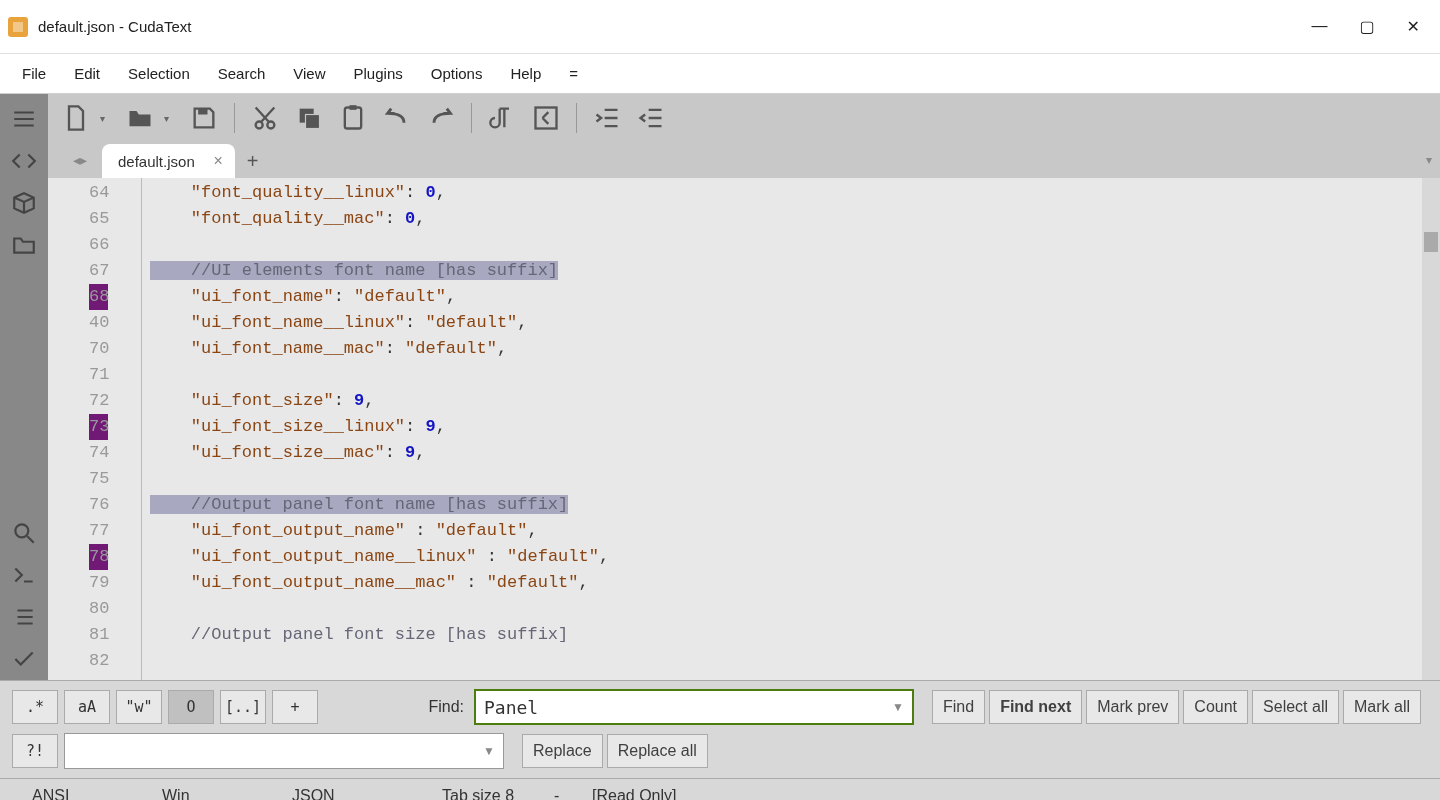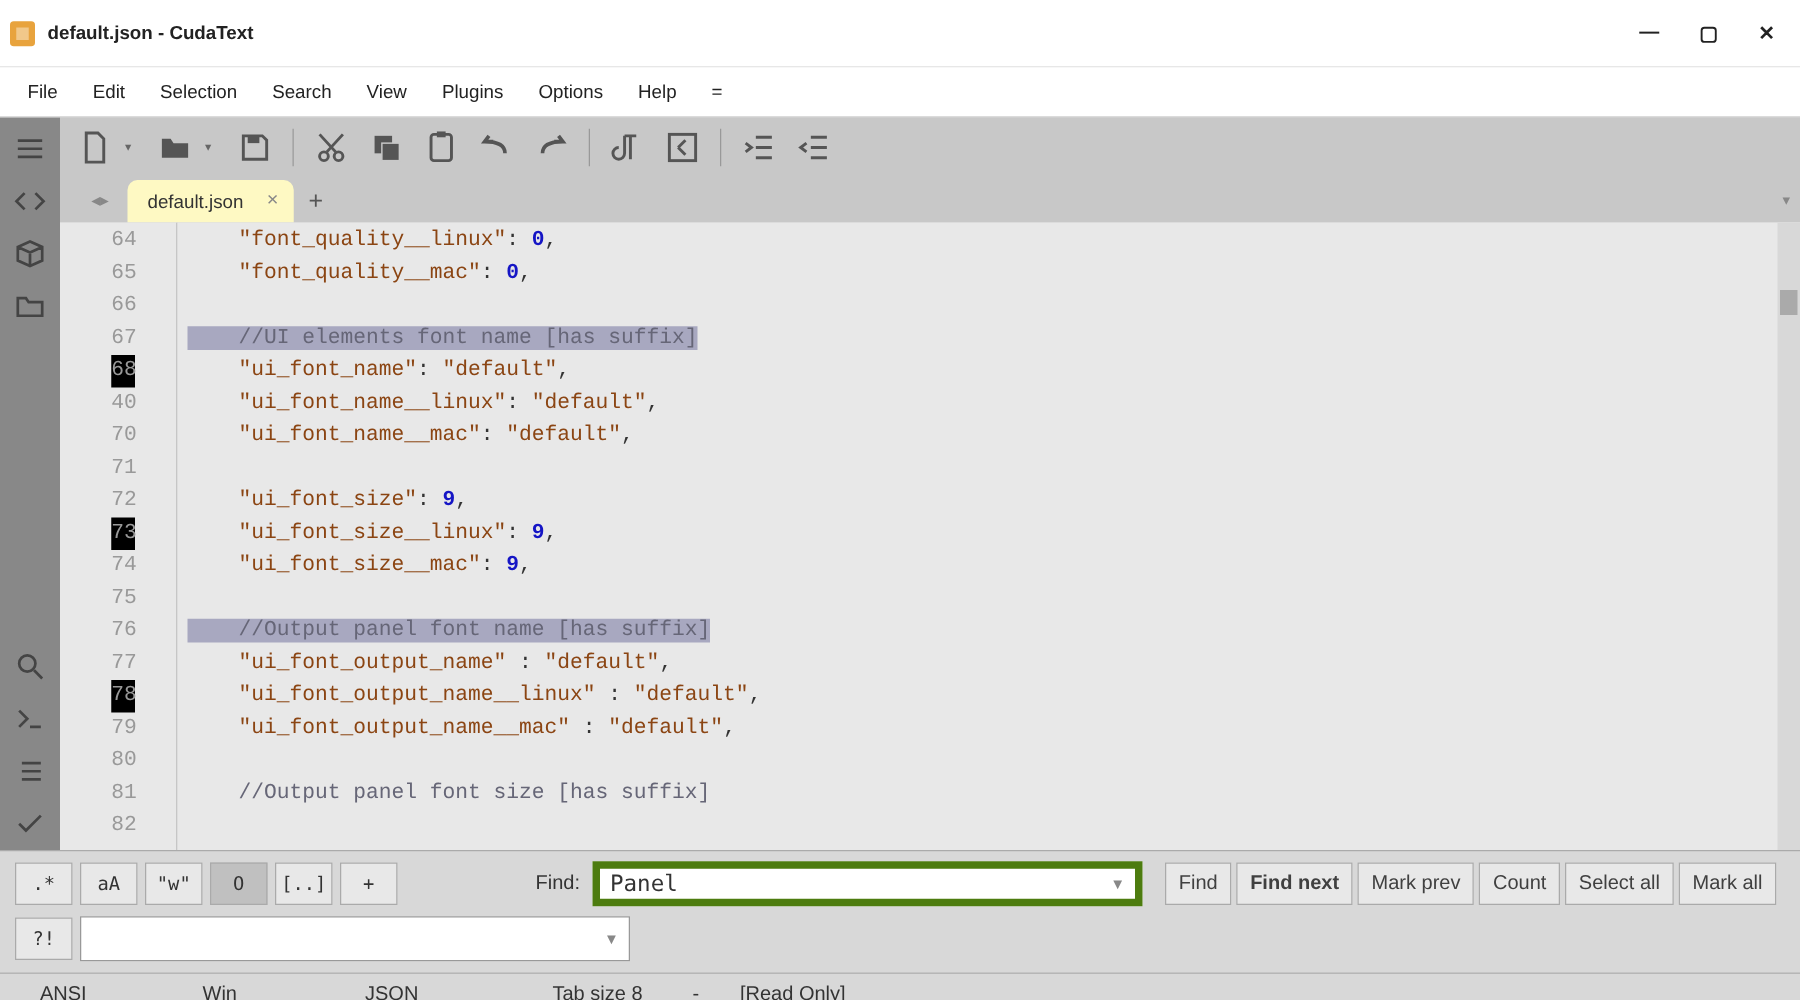--- a/index.html
+++ b/index.html
@@ -1,18 +1,18 @@
 <!DOCTYPE html>
 <html><head>
 <meta charset="utf-8">
 <style>
 * { box-sizing: border-box; margin: 0; padding: 0; }
 body { font-family: -apple-system, "Segoe UI", sans-serif; font-size: 13px; background: #fff; overflow: hidden; width: 1440px; height: 800px; }
 
-.titlebar { height: 54px; display: flex; align-items: center; padding: 0 8px; background: #fff; border-bottom: 1px solid #e0e0e0; font-weight: bold; }
+.titlebar { height: 54px; display: flex; align-items: center; padding: 0 8px; background: #fff; border-bottom: 1px solid #e0e0e0; }
 .titlebar .app-icon { width: 20px; height: 20px; background: #e8a33d; border-radius: 3px; display: flex; align-items: center; justify-content: center; margin-right: 10px; }
 .titlebar .app-icon svg { width: 12px; height: 12px; }
 .titlebar .title { font-size: 15px; color: #222; flex: 1; }
 .win-btns { display: flex; gap: 32px; margin-right: 12px; }
 .win-btns span { font-size: 16px; color: #222; cursor: default; }
 
 .menubar { height: 40px; display: flex; align-items: center; padding: 0 8px; background: #fff; gap: 0; border-bottom: 1px solid #d0d0d0; }
 .menubar .menu-item { padding: 6px 14px; font-size: 15px; color: #222; }
 
 .main { display: flex; height: calc(800px - 42px - 40px - 98px - 34px); }
@@ -23,49 +23,49 @@
 
 .content { flex: 1; display: flex; flex-direction: column; background: #c8c8c8; }
 .toolbar { height: 48px; display: flex; align-items: center; padding: 0 8px; gap: 4px; background: #c8c8c8; }
 .toolbar .tbtn { width: 40px; height: 40px; display: flex; align-items: center; justify-content: center; }
 .toolbar .tbtn svg { width: 28px; height: 28px; fill: #555; }
 .toolbar .sep { width: 1px; height: 30px; background: #999; margin: 0 6px; }
 .toolbar .dropdown-arrow { width: 16px; font-size: 10px; color: #666; }
 
 .tab-row { height: 36px; display: flex; align-items: flex-end; background: #c8c8c8; padding-left: 10px; position: relative; }
 .tab-arrows { width: 44px; display: flex; align-items: center; justify-content: center; gap: 2px; color: #888; font-size: 14px; height: 36px; }
-.tab { background: #fef9c3; border-radius: 8px 8px 0 0; padding: 8px 40px 8px 16px; font-size: 15px; color: #333; position: relative; height: 34px; display: flex; align-items: center; }
+.tab { background: #ffffff; border-radius: 8px 8px 0 0; padding: 8px 40px 8px 16px; font-size: 15px; color: #333; position: relative; height: 34px; display: flex; align-items: center; }
 .tab .tab-close { position: absolute; right: 12px; top: 50%; transform: translateY(-50%); color: #888; font-size: 16px; }
 .tab-add { margin-left: 12px; font-size: 20px; color: #555; height: 34px; display: flex; align-items: center; }
 .tab-row-end { position: absolute; right: 8px; top: 50%; transform: translateY(-50%); color: #888; font-size: 12px; }
 
 .editor { flex: 1; display: flex; background: #e8e8e8; font-family: "Consolas", "Courier New", monospace; font-size: 17px; overflow: hidden; position: relative; }
 .gutter { width: 72px; text-align: right; padding-right: 12px; color: #999; background: #e8e8e8; user-select: none; line-height: 26px; padding-top: 2px; padding-left: 41px; }
 .gutter .ln { height: 26px; }
-.gutter .ln.hl { background: #000000; }
+.gutter .ln.hl { background: #701a75; }
 .fold-strip { width: 22px; border-right: 1px solid #bbb; background: #e8e8e8; }
 .code { flex: 1; background: #e8e8e8; padding-left: 8px; line-height: 26px; padding-top: 2px; position: relative; }
 .code .line { height: 26px; white-space: pre; }
 .s-key { color: #8b4513; }
 .s-str { color: #8b4513; }
 .s-num { color: #1515c5; font-weight: bold; }
 .s-punc { color: #333; }
 .s-comment { color: #667; }
 .sel { background: #a8a8c0; }
 .scrollbar { position: absolute; right: 0; top: 0; bottom: 0; width: 18px; background: #d8d8d8; }
 .scrollbar .thumb { position: absolute; left: 2px; right: 2px; top: 54px; height: 20px; background: #aaa; }
 
 .find-panel { height: 98px; background: #d8d8d8; border-top: 1px solid #aaa; padding: 8px 12px; display: flex; flex-direction: column; gap: 8px; }
 .find-row { display: flex; align-items: center; gap: 6px; }
 .opt-btn { min-width: 46px; height: 34px; background: #e8e8e8; border: 1px solid #aaa; display: flex; align-items: center; justify-content: center; font-size: 15px; color: #333; font-family: "Consolas", monospace; }
 .opt-btn.active { background: #c0c0c0; }
 .find-label { font-size: 16px; color: #333; text-align: right; width: 68px; margin-left: auto; margin-right: 4px; }
 .find-label.wide { width: 420px; }
 .find-input-wrap { width: 440px; height: 36px; background: #fff; border: 1px solid #999; display: flex; align-items: center; padding: 0 8px; position: relative; }
-.find-input-wrap.focused { border: 6px solid #4d7c0f; }
+.find-input-wrap.focused { border: 2px solid #4d7c0f; }
 .find-input-wrap .val { font-family: "Consolas", monospace; font-size: 18px; color: #333; flex: 1; }
 .find-input-wrap .dd { color: #888; font-size: 12px; }
 .act-btn { height: 34px; padding: 0 10px; background: #e8e8e8; border: 1px solid #aaa; font-size: 16px; color: #404040; display: flex; align-items: center; }
 .act-btn.bold { font-weight: bold; }
 
 .statusbar { height: 34px; background: #d8d8d8; border-top: 1px solid #aaa; display: flex; align-items: center; padding: 0 14px; font-size: 16px; color: #333; gap: 0; }
 .statusbar .cell { padding: 0 18px; border-right: 1px solid #bbb; height: 100%; display: flex; align-items: center; }
 .statusbar .cell.first { padding-left: 40px; border-right: none; }
 .statusbar .cell.noborder { border-right: none; }
 </style>
@@ -303,20 +303,24 @@
         <div class="act-btn">Select all</div>
         <div class="act-btn">Mark all</div>
       </div>
   </div>
   <div class="find-row">
     <div class="opt-btn">?!</div>
     <div class="find-input-wrap">
       <span class="val"></span>
       <span class="dd">▼</span>
     </div>
+    <div id="find-actions2" style="display:flex;gap:4px;margin-left:12px;">
+        <div class="act-btn">Replace</div>
+        <div class="act-btn">Replace all</div>
+      </div>
   </div>
 </div>
 
 <div class="statusbar">
   <div class="cell noborder" style="width:130px;">ANSI</div>
   <div class="cell noborder" style="width:130px;">Win</div>
   <div class="cell noborder" style="width:150px;">JSON</div>
   <div class="cell noborder" style="width:130px;">Tab size 8</div>
   <div class="cell noborder" style="width:20px;padding:0;">-</div>
   <div class="cell noborder">[Read Only]</div>

